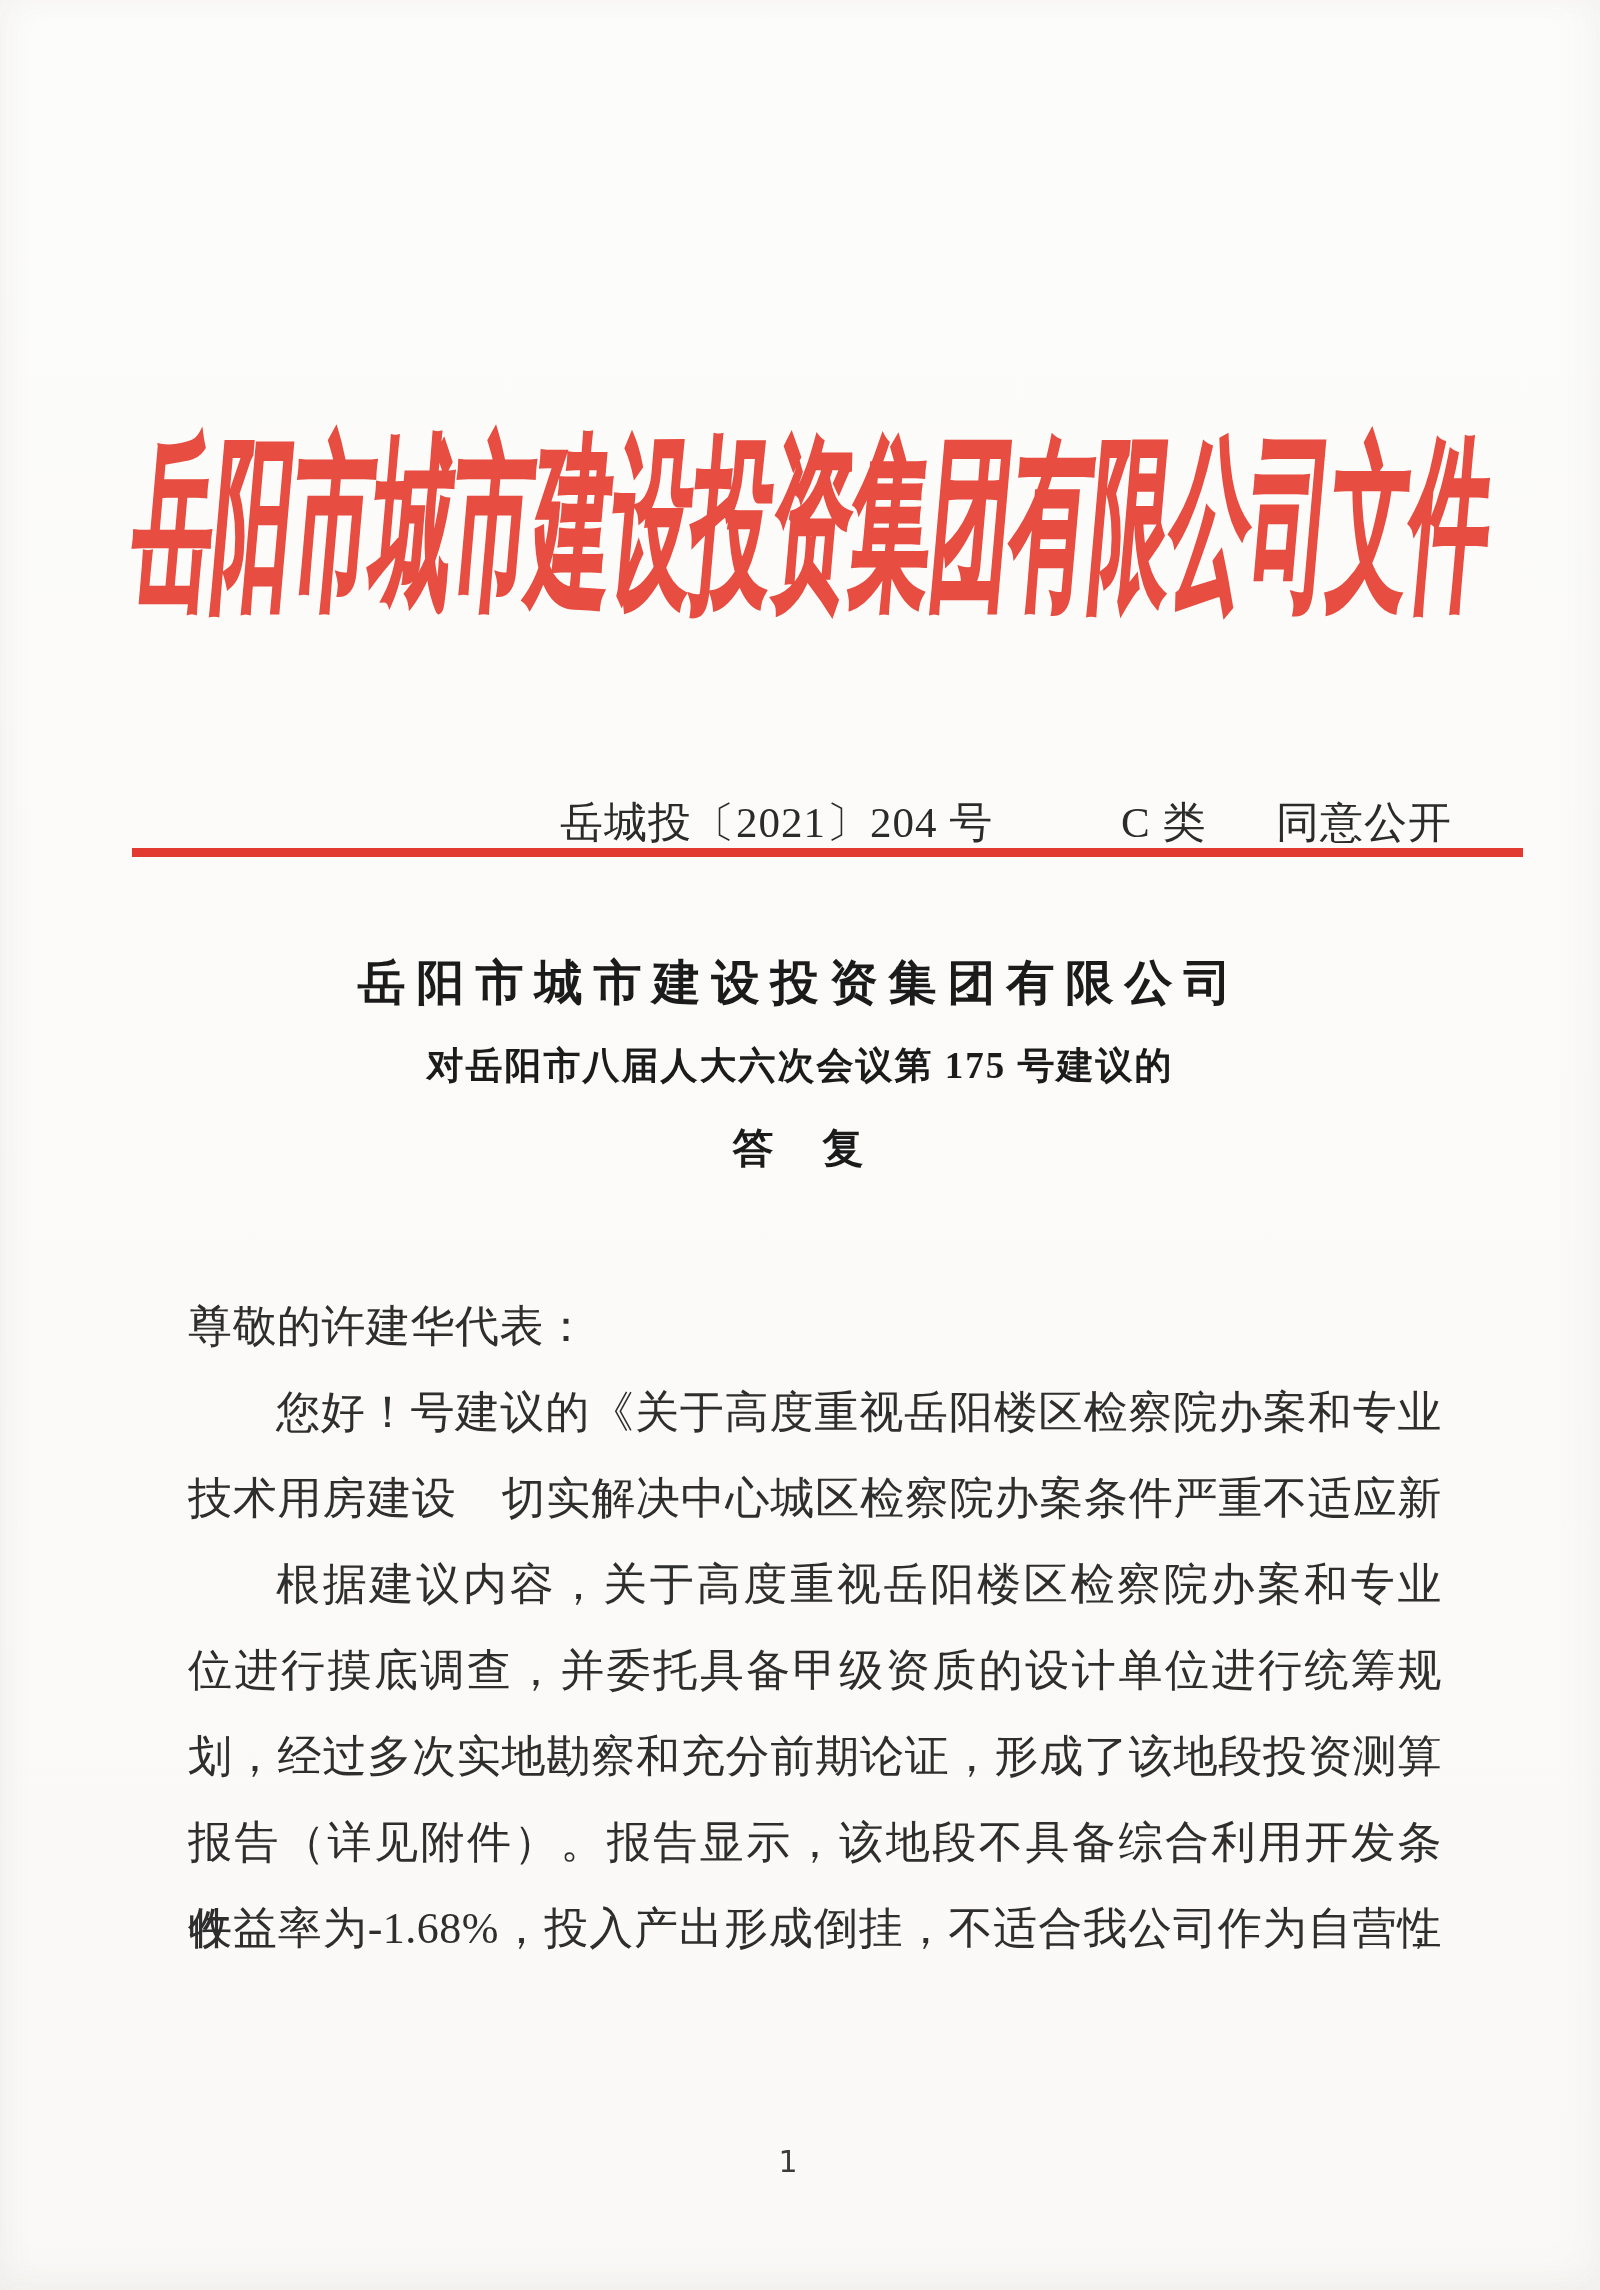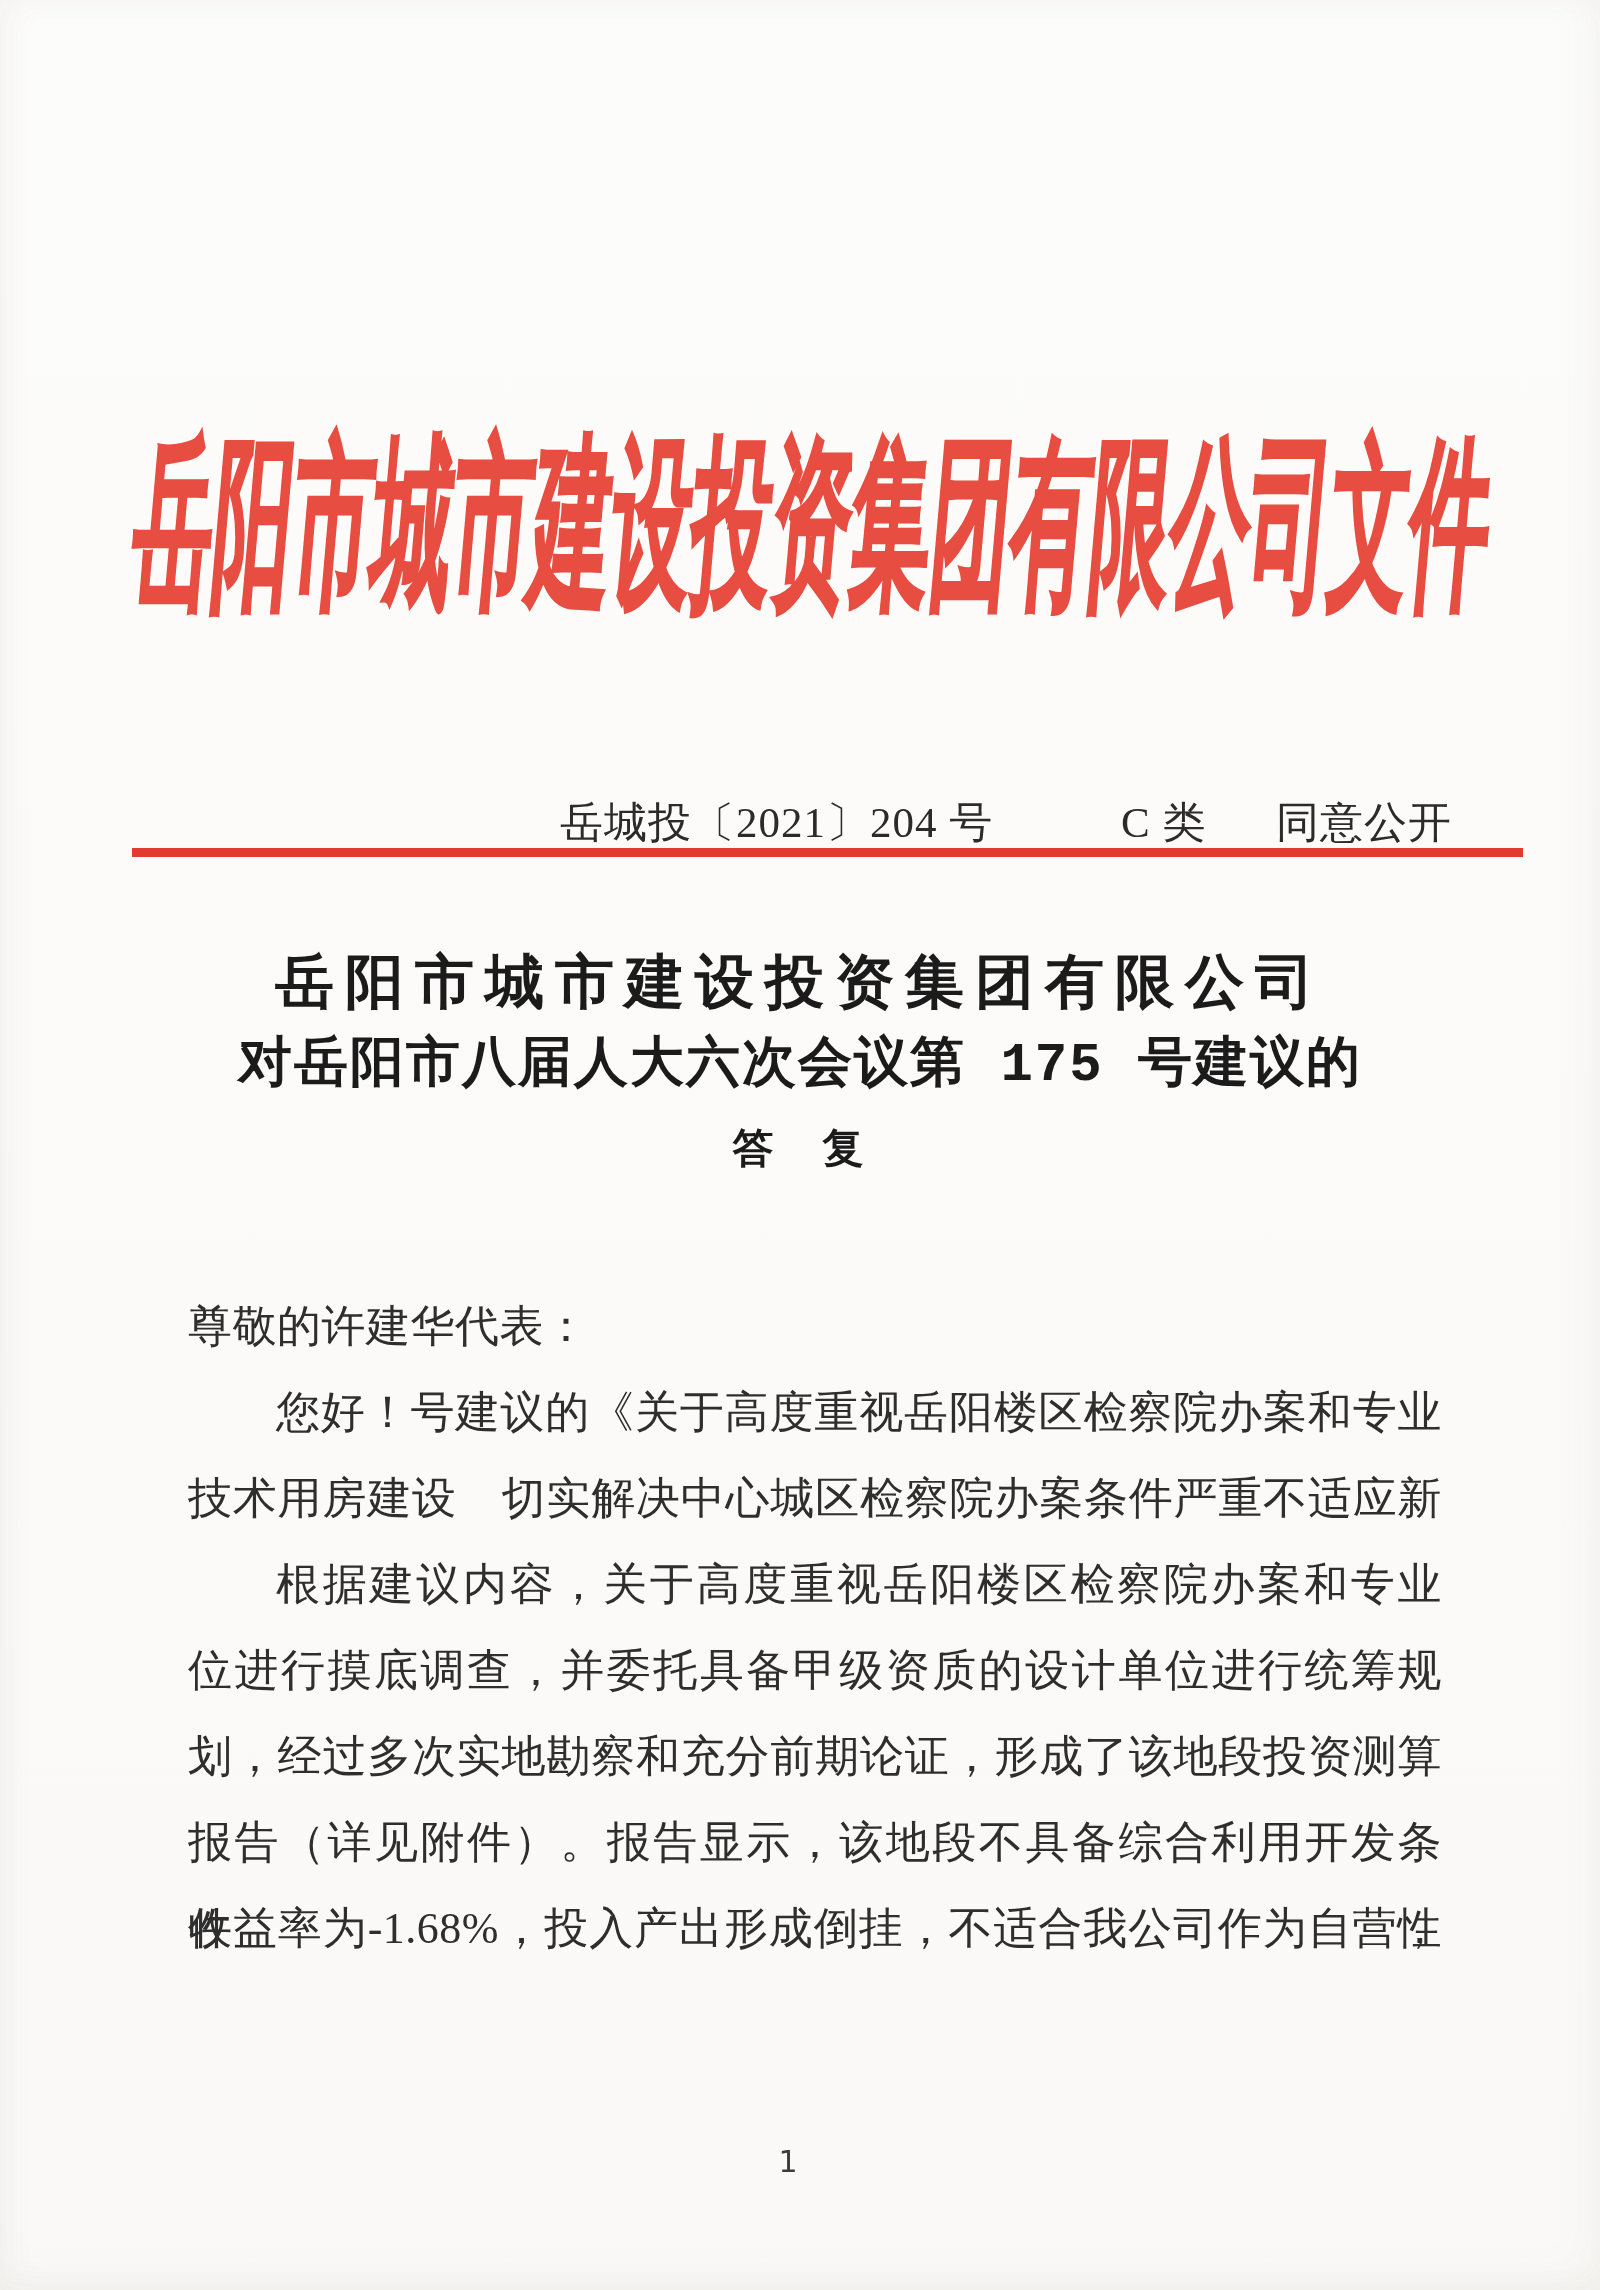--- a/index.html
+++ b/index.html
@@ -25,22 +25,22 @@
   .doc-num   { left:560px; }
   .doc-class { left:1121px; }
   .doc-pub   { left:1236px; letter-spacing:3px;margin-left:40px; }
   
   .red-rule { position:absolute; left:132px; top:848px; width:1391px; height:9px;
               background:#e23a30; }
   
   .title-block { position:absolute; top:941px; left:30px; width:1540px;
                  text-align:center; font-weight:bold; color:#1b1b1b; }
   .title-line { line-height:83px; white-space:nowrap; }
-  .t1 { font-size:59px; letter-spacing:11px; }
-  .t2 { font-size:54px; letter-spacing:2px;font-family:Liberation Mono, monospace; }
+  .t1 { font-size:48px; letter-spacing:11px; }
+  .t2 { font-size:37px; letter-spacing:2px; }
   .t3 { font-size:41px; letter-spacing:4px; }
   
   .body-block { position:absolute; left:156px; top:1284px; width:1286px;
                 font-size:44px; color:#2e2e2e; letter-spacing:0.5px; }
   .bline { height:86px; line-height:86px; white-space:nowrap; overflow:visible;margin-left:32px; }
   .fill  { white-space:normal; text-align:justify; text-align-last:justify; }
   .ind   { text-indent:88px; }
   
   .pageno { position:absolute; top:2144px; left:0; width:1576px; text-align:center;
             font-size:30px; color:#3c3c3c;

